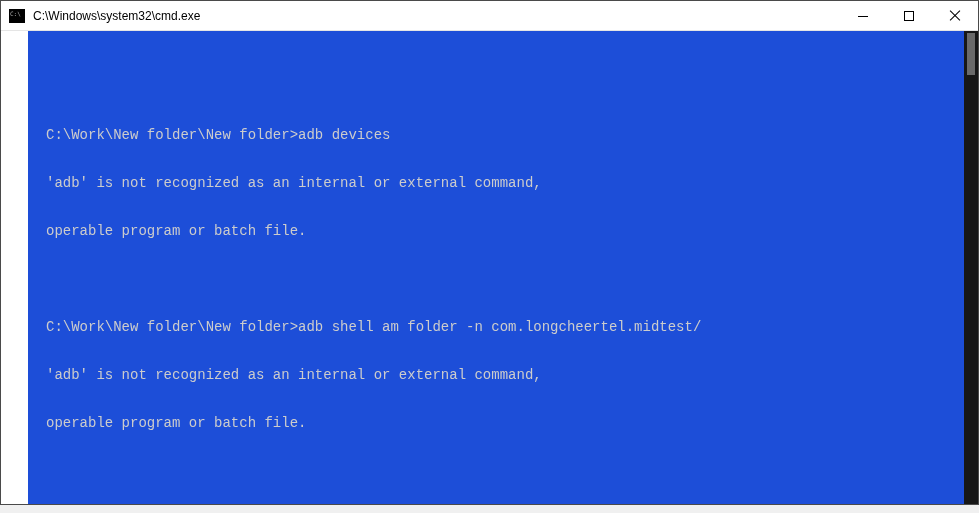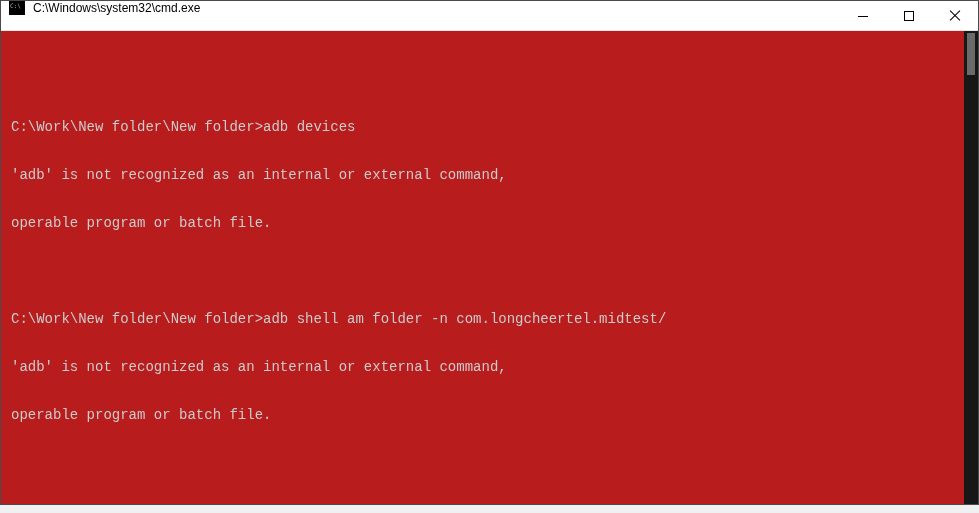--- a/index.html
+++ b/index.html
@@ -22,21 +22,21 @@
       background: #ffffff;
       display: flex;
       flex-direction: column;
       border: 1px solid #4a4a4a;
     }
     
     .title-bar {
       height: 30px;
       background: #ffffff;
       display: flex;
-      align-items: flex-start;
+      align-items: center;
       padding-left: 8px;
       border-bottom: 1px solid #e5e5e5;
     }
     
     .title-icon {
       width: 16px;
       height: 14px;
       background: #000000;
       margin-right: 8px;
       display: flex;
@@ -109,28 +109,29 @@
     .close-icon-line::before {
       transform: rotate(45deg);
     }
     
     .close-icon-line::after {
       transform: rotate(-45deg);
     }
     
     .terminal {
       flex: 1;
-      background: #b91c1c;
-      padding: 8px;
+      background: #1d4ed8;
+      padding: 16px;
       font-family: "Consolas", "Courier New", monospace;
       font-size: 14px;
       line-height: 16px;
       color: #cccccc;
       overflow-y: auto;
       position: relative;
+      margin-left: 27px;
     }
     
     .terminal-content {
       padding: 0 2px;
       white-space: pre;
     }
     
     .scrollbar-track {
       position: absolute;
       right: 0;

